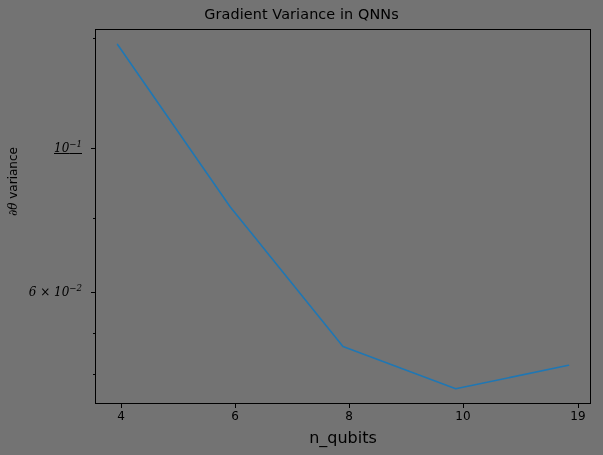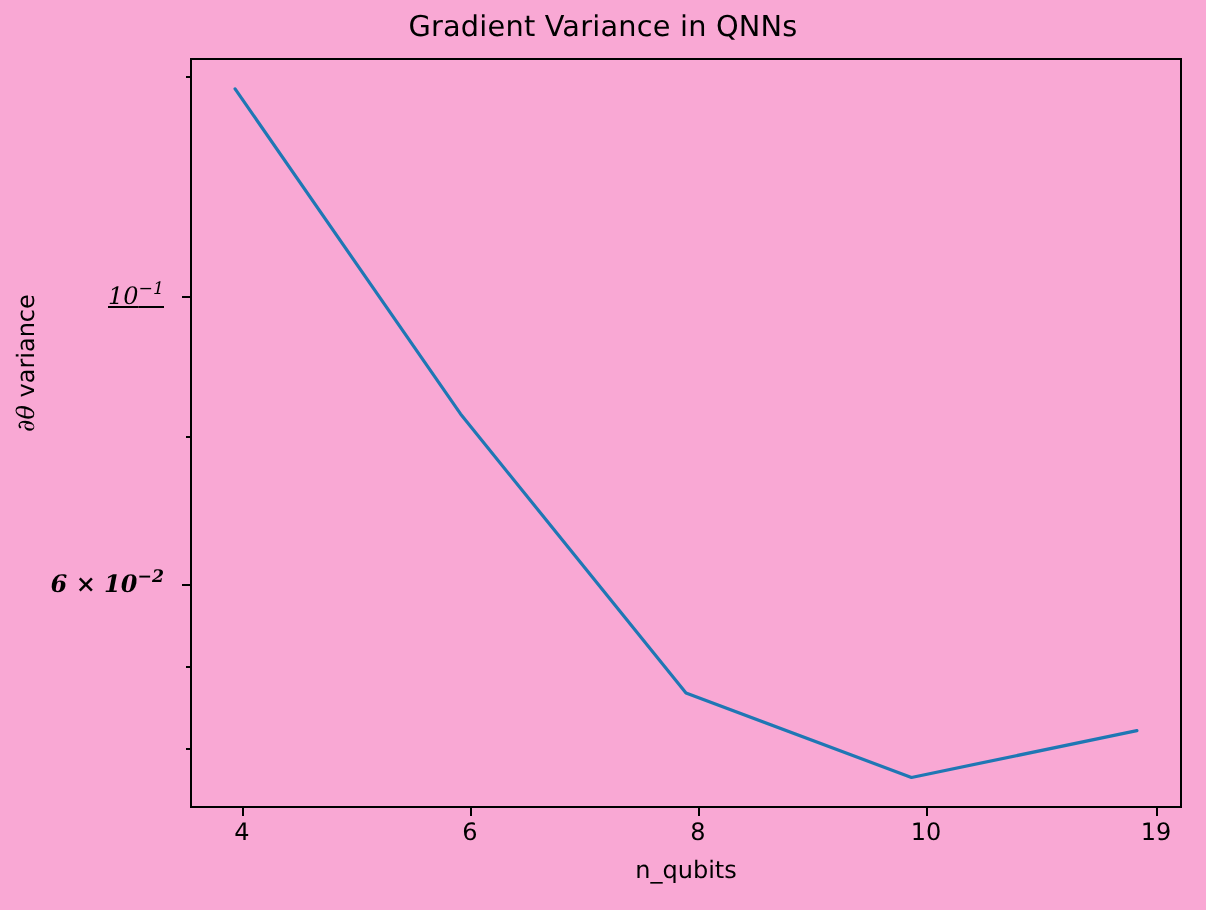--- a/index.html
+++ b/index.html
@@ -10,21 +10,21 @@
   body {
     width: 603px;
     height: 455px;
     font-family: "DejaVu Sans", sans-serif;
     overflow: hidden;
   }
   #figure {
     position: relative;
     width: 603px;
     height: 455px;
-    background: #f9a8d4;
+    background: #737373;
   }
   #chart-title {
     position: absolute;
     left: 0;
     top: 6px;
     width: 603px;
     text-align: center;
     font-size: 14.4px;
     color: #000000;
     letter-spacing: 0.1px;
@@ -75,21 +75,21 @@
     width: 1px;
     height: 4px;
     background: #000000;
   }
   #xlabel {
     position: absolute;
     left: 95px;
     top: 428px;
     width: 496px;
     text-align: center;
-    font-size: 12px;
+    font-size: 16px;
     color: #000000;
   }
   #ylabel {
     position: absolute;
     left: 6px;
     top: 216px;
     font-size: 12px;
     color: #000000;
     transform: rotate(-90deg);
     transform-origin: left top;
@@ -107,21 +107,21 @@
 </style>
 </head>
 <body>
 
 <div id="figure">
 
   <div id="chart-title">Gradient Variance in QNNs</div>
 
   <div class="tick-label-y" style="left: 30px; top: 141px; width: 52px; text-decoration: underline;"><span class="mathy">10</span><sup class="mathy">−1</sup></div>
 
-  <div class="tick-label-y" style="left: 16px; top: 285px; width: 66px; font-weight: bold;"><span class="mathy">6 × 10</span><sup class="mathy">−2</sup></div>
+  <div class="tick-label-y" style="left: 16px; top: 285px; width: 66px;"><span class="mathy">6 × 10</span><sup class="mathy">−2</sup></div>
 
   <div class="tick-mark-y" style="left: 91px; top: 148px;"></div>
   <div class="tick-mark-y" style="left: 91px; top: 292px;"></div>
 
   <div class="tick-mark-y minor" style="left: 93px; top: 38px;"></div>
   <div class="tick-mark-y minor" style="left: 93px; top: 218px;"></div>
   <div class="tick-mark-y minor" style="left: 93px; top: 333px;"></div>
   <div class="tick-mark-y minor" style="left: 93px; top: 374px;"></div>
 
   <div class="tick-mark-x" style="left: 121px; top: 404px;"></div>

